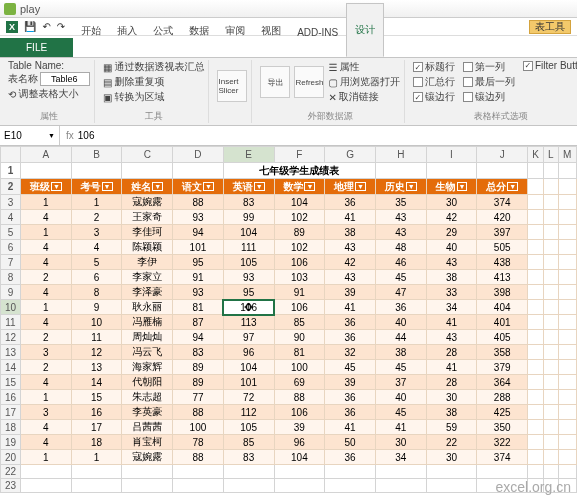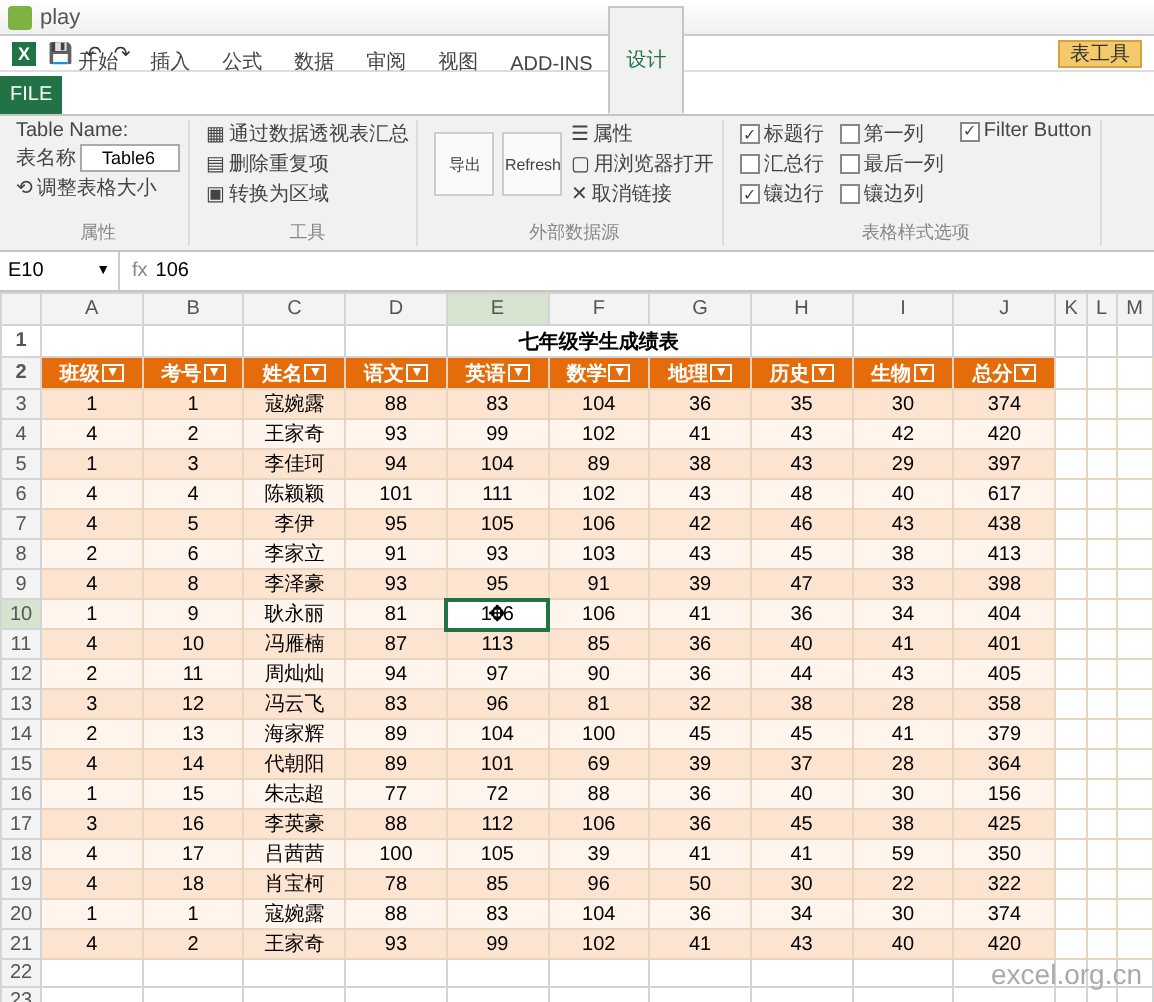--- a/index.html
+++ b/index.html
@@ -4,21 +4,21 @@
 <style>
 *{box-sizing:border-box;margin:0;padding:0;font-family:"Microsoft YaHei",Arial,sans-serif}
 body{background:#e8e8e8;width:577px;height:501px;overflow:hidden;position:relative;font-size:11px}
 .titlebar{height:18px;background:linear-gradient(#fff,#f0f0f0);border-bottom:1px solid #ccc;display:flex;align-items:center;padding:0 4px;color:#555}
 .titlebar .picon{width:12px;height:12px;background:#7cb342;border-radius:2px;margin-right:4px}
 .appbar{height:18px;background:#fff;display:flex;align-items:center;padding:0 6px;color:#333;font-size:10px;gap:6px;border-bottom:1px solid #ddd}
 .appbar .xicon{width:12px;height:12px;background:#217346;color:#fff;display:flex;align-items:center;justify-content:center;font-size:9px;font-weight:bold}
 .appbar .spacer{flex:1}
 .appbar .tool{background:#f3c96b;border:1px solid #d4a33e;padding:0 5px;height:14px;display:flex;align-items:center}
 .ribtabs{height:22px;background:#fff;display:flex;align-items:flex-end;border-bottom:1px solid #c5c5c5}
-.ribtabs .file{background:#217346;color:#fff;padding:4px 5px;font-size:10px}
+.ribtabs .file{background:#217346;color:#fff;padding:4px 26px;font-size:10px}
 .ribtabs .tab{padding:19px 8px;font-size:10px;color:#444}
 .ribtabs .tab.active{border:1px solid #c5c5c5;border-bottom:1px solid #f1f1f1;background:#f1f1f1;color:#217346}
 .ribbon{height:68px;background:#f1f1f1;border-bottom:1px solid #c5c5c5;display:flex;padding:2px 4px;gap:4px}
 .rgroup{border-right:1px solid #ddd;padding:0 4px 12px 4px;position:relative;font-size:10px;color:#444;display:flex;flex-direction:column;gap:1px}
 .rgroup .glabel{position:absolute;bottom:0;left:0;right:0;text-align:center;font-size:9px;color:#888}
 .rgroup .row{display:flex;align-items:center;gap:2px;white-space:nowrap}
 .rgroup input[type=text]{width:50px;height:14px;font-size:9px;border:1px solid #aaa;padding:0 10px}
 .rgroup .cb{width:10px;height:10px;border:1px solid #888;display:inline-flex;align-items:center;justify-content:center;font-size:8px;background:#fff}
 .rgroup .bigbtn{width:30px;height:32px;background:#fafafa;border:1px solid #ccc;display:flex;flex-direction:column;align-items:center;justify-content:center;font-size:8px}
 .formula{height:20px;background:#ffffff;border-bottom:1px solid #c5c5c5;display:flex;align-items:center;font-size:10px}
@@ -81,20 +81,26 @@
       </div>
     <div class="row">⟲ <span>调整表格大小</span></div>
     <div class="glabel">属性</div>
   </div>
   <div class="rgroup">
     <div class="row">▦ <span>通过数据透视表汇总</span></div>
     <div class="row">▤ <span>删除重复项</span></div>
     <div class="row">▣ <span>转换为区域</span></div>
     <div class="glabel">工具</div>
   </div>
+  <div class="rgroup" style="justify-content:center">
+    <div class="bigbtn">
+        <span>Insert
+Slicer</span>
+      </div>
+  </div>
   <div class="rgroup">
     <div class="row" style="gap:4px">
       <div class="bigbtn">
           <span>导出</span>
         </div>
       <div class="bigbtn">
           <span>Refresh</span>
         </div>
       <div style="display:flex;flex-direction:column;gap:1px">
         <div class="row">☰ <span>属性</span></div>
@@ -258,21 +264,21 @@
           <td class="rowhdr">6</td>
           <td class="d">4</td>
           <td class="d">4</td>
           <td class="d">陈颖颖</td>
           <td class="d">101</td>
           <td class="d">111</td>
           <td class="d">102</td>
           <td class="d">43</td>
           <td class="d">48</td>
           <td class="d">40</td>
-          <td class="d">617</td>
+          <td class="d">505</td>
           <td></td>
           <td></td>
           <td></td>
         </tr>
         <tr class="r-even">
           <td class="rowhdr">7</td>
           <td class="d">4</td>
           <td class="d">5</td>
           <td class="d">李伊</td>
           <td class="d">95</td>
@@ -418,21 +424,21 @@
           <td class="rowhdr">16</td>
           <td class="d">1</td>
           <td class="d">15</td>
           <td class="d">朱志超</td>
           <td class="d">77</td>
           <td class="d">72</td>
           <td class="d">88</td>
           <td class="d">36</td>
           <td class="d">40</td>
           <td class="d">30</td>
-          <td class="d">156</td>
+          <td class="d">288</td>
           <td></td>
           <td></td>
           <td></td>
         </tr>
         <tr class="r-even">
           <td class="rowhdr">17</td>
           <td class="d">3</td>
           <td class="d">16</td>
           <td class="d">李英豪</td>
           <td class="d">88</td>
@@ -487,36 +493,20 @@
           <td class="d">83</td>
           <td class="d">104</td>
           <td class="d">36</td>
           <td class="d">34</td>
           <td class="d">30</td>
           <td class="d">374</td>
           <td></td>
           <td></td>
           <td></td>
         </tr>
-        <tr class="r-even">
-          <td class="rowhdr">21</td>
-          <td class="d">4</td>
-          <td class="d">2</td>
-          <td class="d">王家奇</td>
-          <td class="d">93</td>
-          <td class="d">99</td>
-          <td class="d">102</td>
-          <td class="d">41</td>
-          <td class="d">43</td>
-          <td class="d">40</td>
-          <td class="d">420</td>
-          <td></td>
-          <td></td>
-          <td></td>
-        </tr>
         <tr>
           <td class="rowhdr">22</td>
           <td style="border:1px solid #d4d4d4"></td>
           <td style="border:1px solid #d4d4d4"></td>
           <td style="border:1px solid #d4d4d4"></td>
           <td style="border:1px solid #d4d4d4"></td>
           <td style="border:1px solid #d4d4d4"></td>
           <td style="border:1px solid #d4d4d4"></td>
           <td style="border:1px solid #d4d4d4"></td>
           <td style="border:1px solid #d4d4d4"></td>

